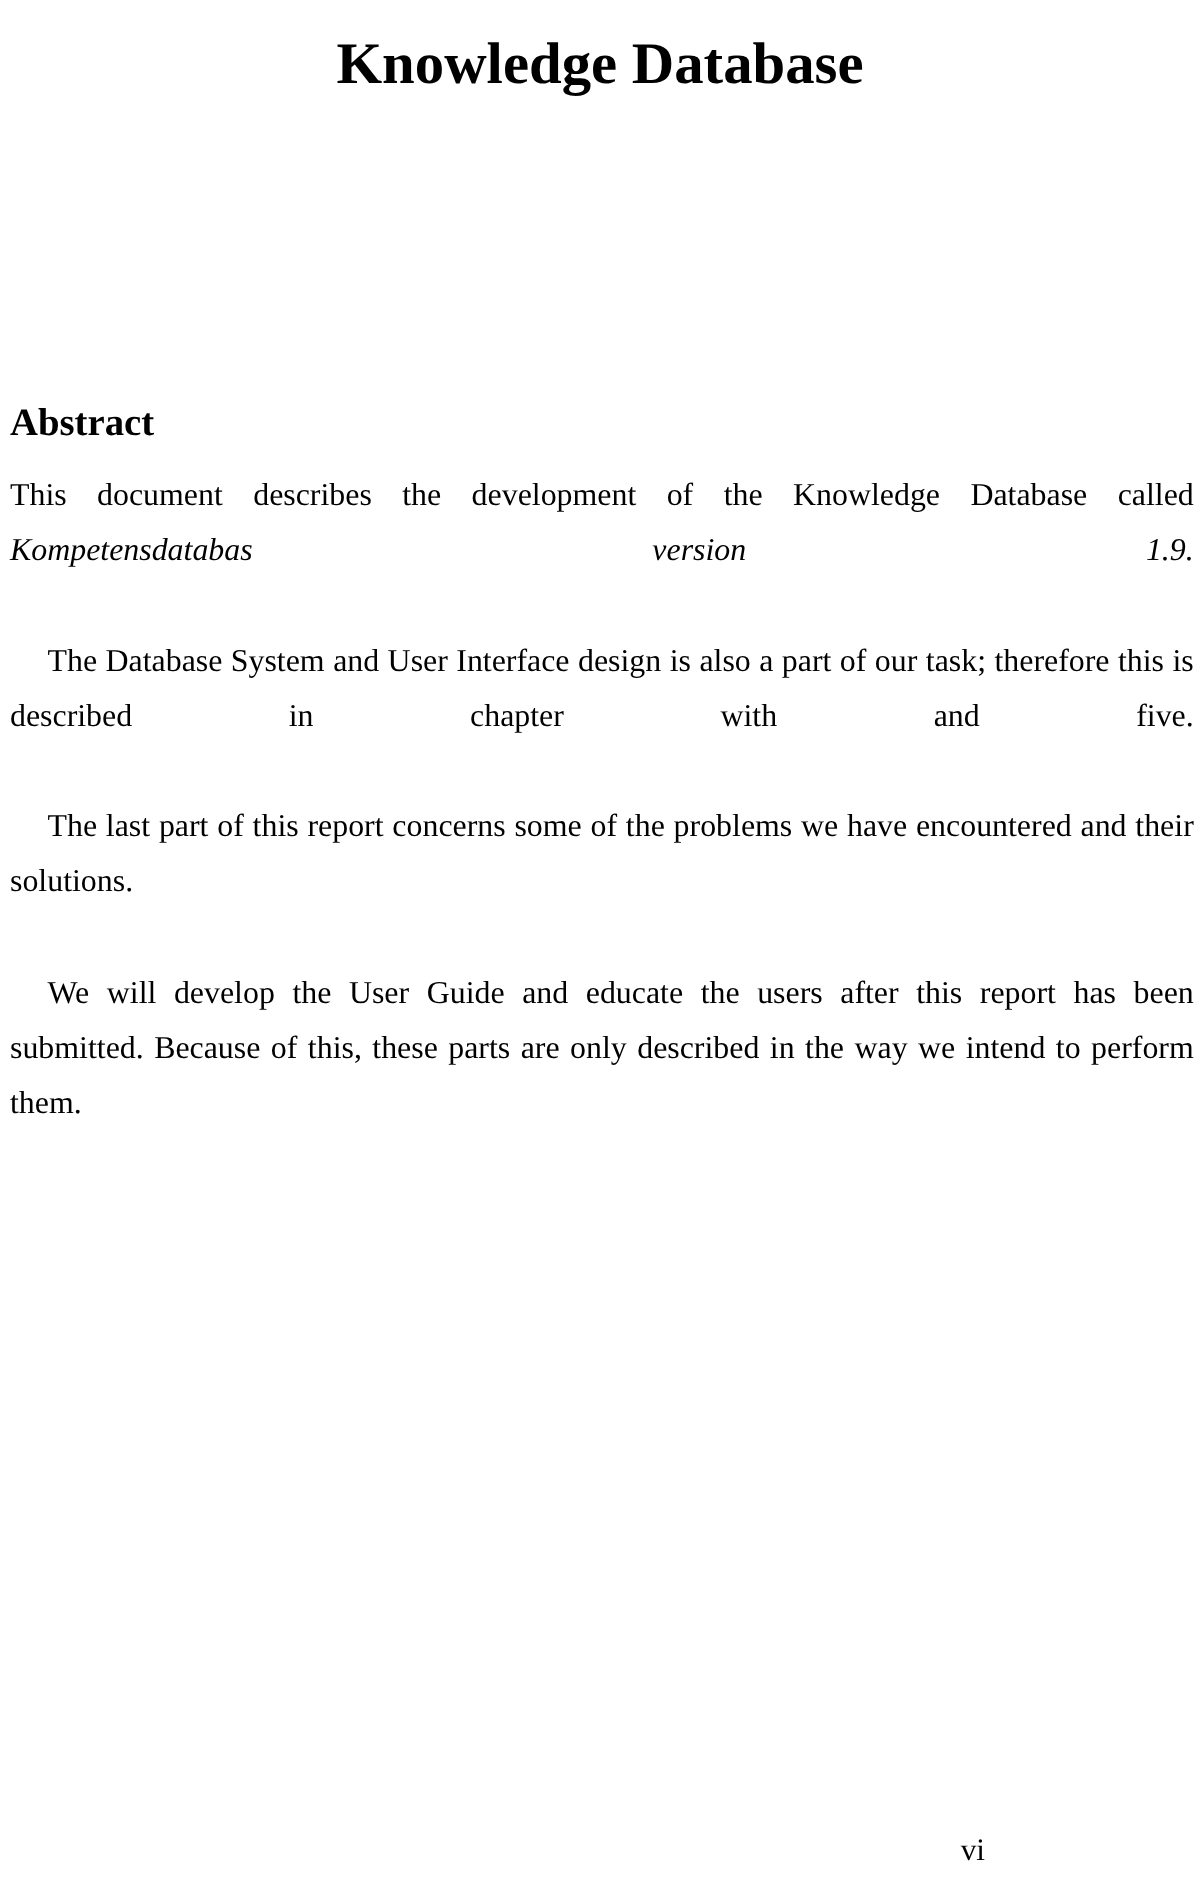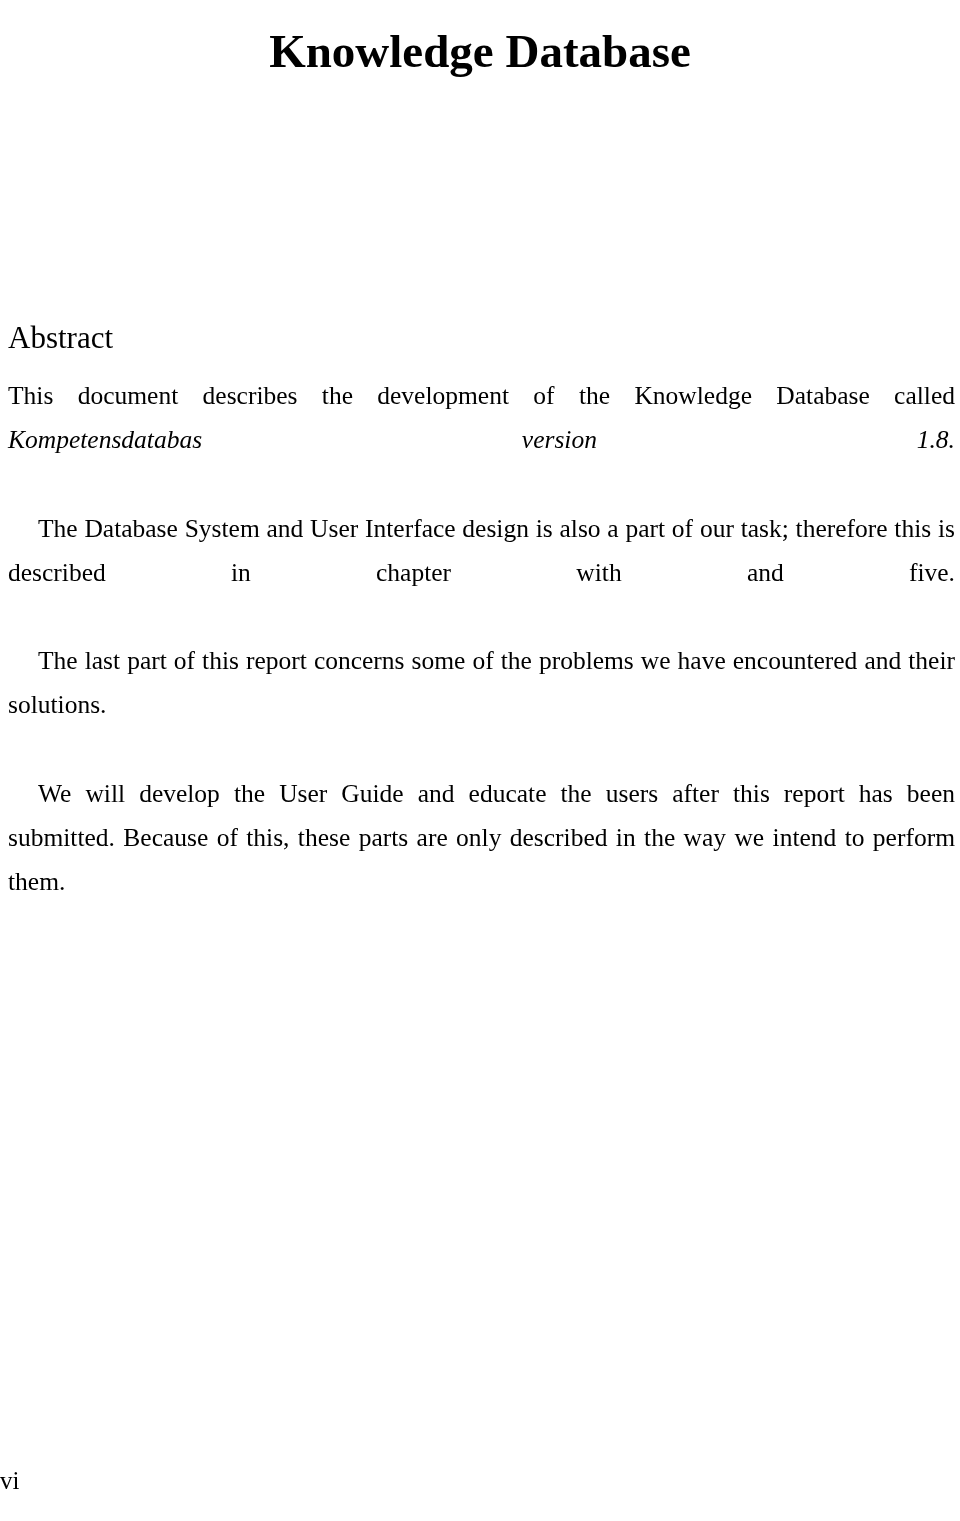--- a/index.html
+++ b/index.html
@@ -37,21 +37,21 @@
     line-height: 54px;
     white-space: nowrap;
   }
 
   
   .section-heading {
     position: absolute;
     left: 8px;
     top: 294px;
     font-size: 31px;
-    font-weight: normal;
+    font-weight: bold;
     line-height: 36px;
   }
 
   
   .body-block {
     position: absolute;
     left: 8px;
     top: 374px;
     width: 947px;
   }
@@ -79,36 +79,36 @@
     display: inline-block;
     width: 100%;
   }
 
   
   .page-number {
     position: absolute;
     left: 0;
     top: 1466px;
     width: 788px;
-    text-align: left;
+    text-align: right;
     font-size: 25px;
     line-height: 30px;
   }
 </style>
 </head>
 <body>
 
 <div class="page">
 
   <h1 class="doc-title">Knowledge Database</h1>
 
   <h2 class="section-heading">Abstract</h2>
 
   <div class="body-block">
-    <p class="para"><span>This document describes the development of the Knowledge Database called </span><span class="ital">Kompetensdatabas version 1.8.</span></p>
+    <p class="para"><span>This document describes the development of the Knowledge Database called </span><span class="ital">Kompetensdatabas version 1.9.</span></p>
     <p class="para indent"><span>The Database System and User Interface design is also a part of our task; therefore this is described in chapter with and five.</span></p>
     <p class="para indent"><span>The last part of this report concerns some of the problems we have encountered and their solutions.</span></p>
     <p class="para indent"><span>We will develop the User Guide and educate the users after this report has been submitted. Because of this, these parts are only described in the way we intend to perform them.</span></p>
   </div>
 
   <div class="page-number">vi</div>
 
 </div>
 
 </body></html>

